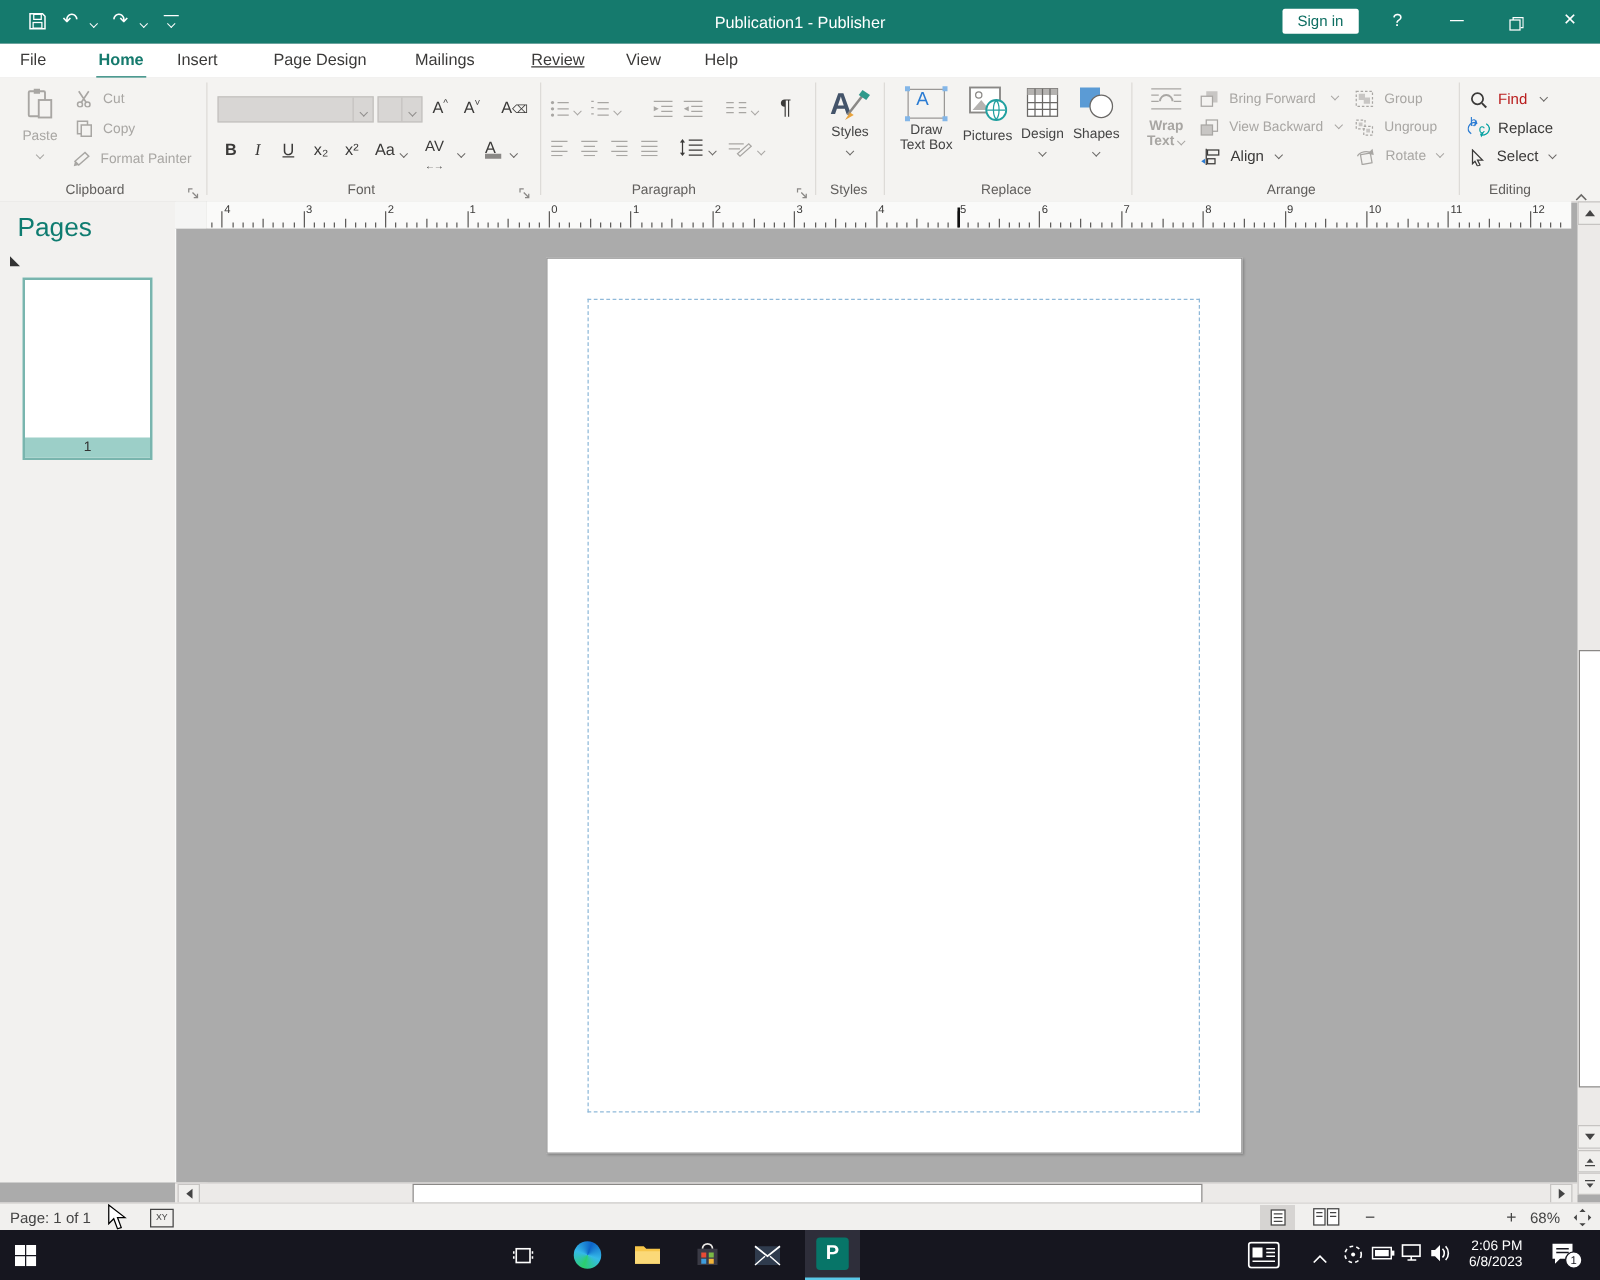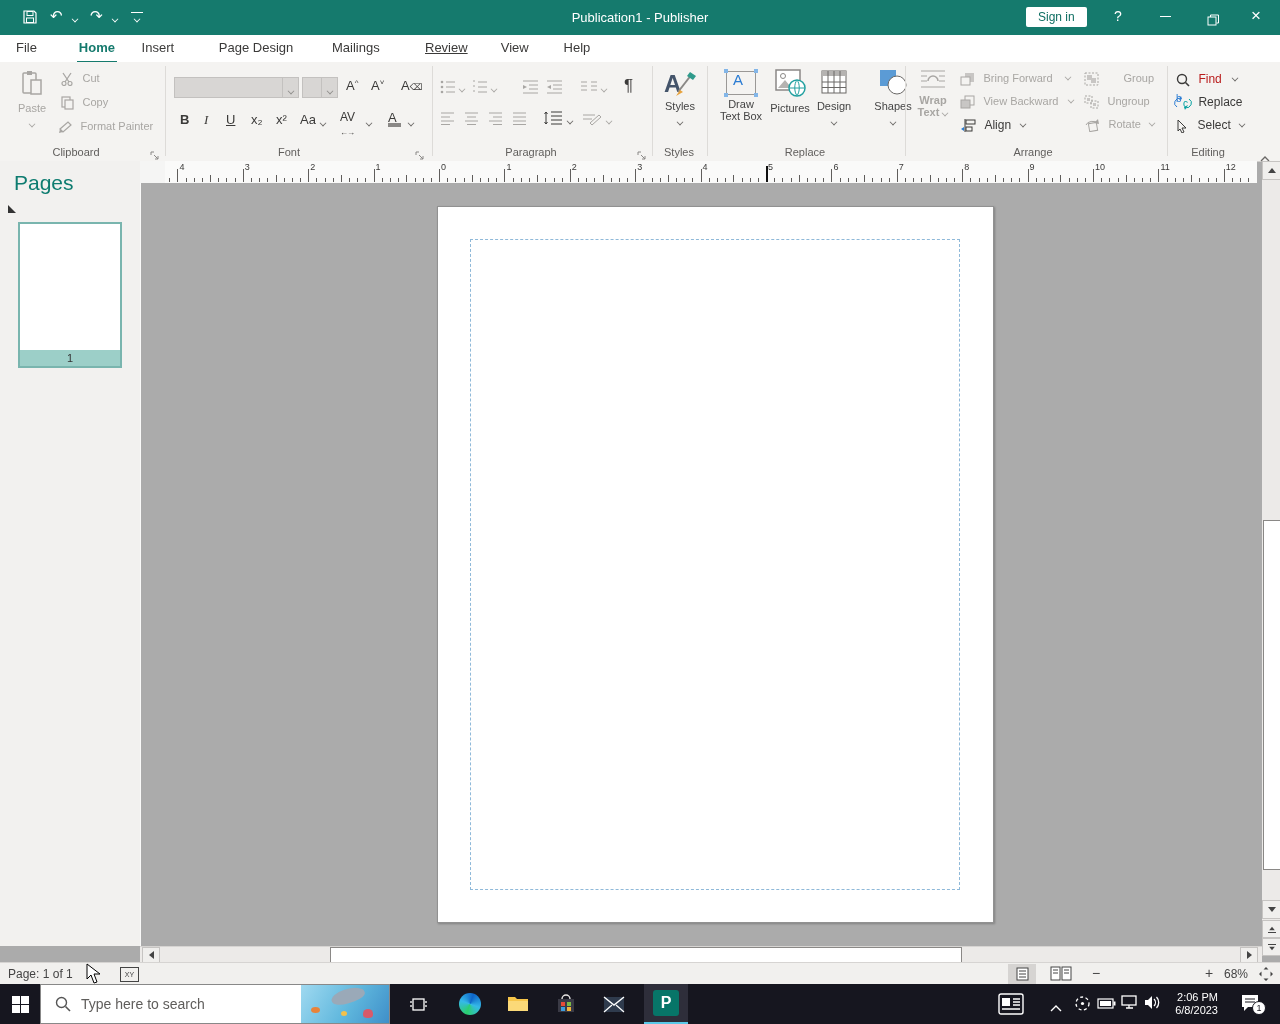--- a/index.html
+++ b/index.html
@@ -281,21 +281,21 @@
     </div>
     <div class="abs" style="left:815px;top:6px;width:38px;text-align:center;">
       <svg width="28" height="28" viewBox="0 0 28 28">
           <rect x="2" y="3" width="24" height="22" fill="#fff" stroke="#6a6866"></rect>
           <rect x="2" y="3" width="24" height="5" fill="#b5b3b1"></rect>
           <path d="M2 14h24M2 19.5h24M8 3v22M14 3v22M20 3v22" stroke="#6a6866"></path>
         </svg>
       <div class="lbl">Design</div>
       <span class="chev" style="color:#6a6866;"></span>
     </div>
-    <div class="abs" style="left:855px;top:6px;width:44px;text-align:center;margin-left:16px;">
+    <div class="abs" style="left:855px;top:6px;width:44px;text-align:center;">
       <svg width="30" height="28" viewBox="0 0 30 28">
           <rect x="2" y="2" width="16" height="16" fill="#5b9bd5"></rect>
           <circle cx="19" cy="17" r="9" fill="#fff" stroke="#6a6866"></circle>
         </svg>
       <div class="lbl">Shapes</div>
       <span class="chev" style="color:#6a6866;"></span>
     </div>
     <div class="grp" style="left:749px;width:112px;">Replace</div>
     <div class="sep" style="left:905px;"></div>
 
@@ -333,21 +333,21 @@
         </svg>
       <span class="lbl" style="margin-left:4px;vertical-align:4px;font-size:12px;color:#3b3a39;">Align</span>
       <span class="chev" style="margin-left:4px;vertical-align:6px;color:#6a6866;"></span>
     </div>
     <div class="abs" style="left:1084px;top:10px;">
       <svg width="15" height="14" viewBox="0 0 15 14">
           <rect x="1" y="1" width="13" height="12" fill="none" stroke="#a8a6a3" stroke-dasharray="2 1.5"></rect>
           <rect x="3" y="3" width="5" height="5" fill="#c8c6c4"></rect>
           <rect x="7" y="6" width="5" height="5" fill="#c8c6c4"></rect>
         </svg>
-      <span class="lbl dis" style="margin-left:20px;vertical-align:4px;">Group</span>
+      <span class="lbl dis" style="margin-left:4px;vertical-align:4px;">Group</span>
     </div>
     <div class="abs" style="left:1084px;top:33px;">
       <svg width="15" height="14" viewBox="0 0 15 14">
           <rect x="1" y="1" width="7" height="7" fill="none" stroke="#a8a6a3" stroke-dasharray="2 1.5"></rect>
           <rect x="7" y="6" width="7" height="7" fill="none" stroke="#a8a6a3" stroke-dasharray="2 1.5"></rect>
           <rect x="3" y="3" width="3" height="3" fill="#c8c6c4"></rect>
           <rect x="9" y="8" width="3" height="3" fill="#c8c6c4"></rect>
         </svg>
       <span class="lbl dis" style="margin-left:4px;vertical-align:4px;">Ungroup</span>
     </div>
@@ -736,34 +736,20 @@
 
   <div class="abs" id="taskbar">
     <div class="tb-btn" style="left:0;width:40px;">
       <svg width="17" height="17" viewBox="0 0 17 17">
           <rect x="0" y="0" width="8" height="8" fill="#fff"></rect>
           <rect x="9" y="0" width="8" height="8" fill="#fff"></rect>
           <rect x="0" y="9" width="8" height="8" fill="#fff"></rect>
           <rect x="9" y="9" width="8" height="8" fill="#fff"></rect>
         </svg>
     </div>
-    <div class="abs" id="searchbox">
-      <svg style="margin-left:14px;" width="16" height="16" viewBox="0 0 16 16">
-          <circle cx="6.5" cy="6.5" r="5" fill="none" stroke="#555" stroke-width="1.4"></circle>
-          <path d="M10.5 10.5L15 15" stroke="#555" stroke-width="1.6"></path>
-        </svg>
-      <span style="margin-left:10px;font-size:14px;color:#5f5d5b;">Type here to search</span>
-      <span class="abs" id="search-art">
-        <span style="position:absolute;left:30px;top:4px;width:34px;height:14px;background:#9aa9b8;border-radius:50% 60% 40% 50%;transform:rotate(-18deg);"></span>
-        <span style="position:absolute;left:58px;top:2px;width:7px;height:7px;background:#8headerf;"></span>
-        <span style="position:absolute;left:10px;top:22px;width:9px;height:6px;background:#e8833a;border-radius:50%;"></span>
-        <span style="position:absolute;left:62px;top:24px;width:10px;height:9px;background:#d95a6a;border-radius:50% 50% 40% 40%;"></span>
-        <span style="position:absolute;left:40px;top:26px;width:6px;height:5px;background:#f3c14b;border-radius:50%;"></span>
-      </span>
-    </div>
     <div class="tb-btn" style="left:396px;width:44px;">
       <svg width="17" height="17" viewBox="0 0 17 17">
           <rect x="3" y="3" width="11" height="11" fill="none" stroke="#fff" stroke-width="1.3"></rect>
           <path d="M1 5v7M16 5v7" stroke="#fff" stroke-width="1.3" stroke-dasharray="2 2"></path>
         </svg>
     </div>
     <div class="tb-btn" style="left:448px;width:44px;">
       <span style="width:22px;height:22px;border-radius:50%;background:conic-gradient(from 200deg,#2bcf6e,#35b9e8,#0d64c8,#35b9e8,#2bcf6e);display:inline-block;"></span>
     </div>
     <div class="tb-btn" style="left:496px;width:44px;">

